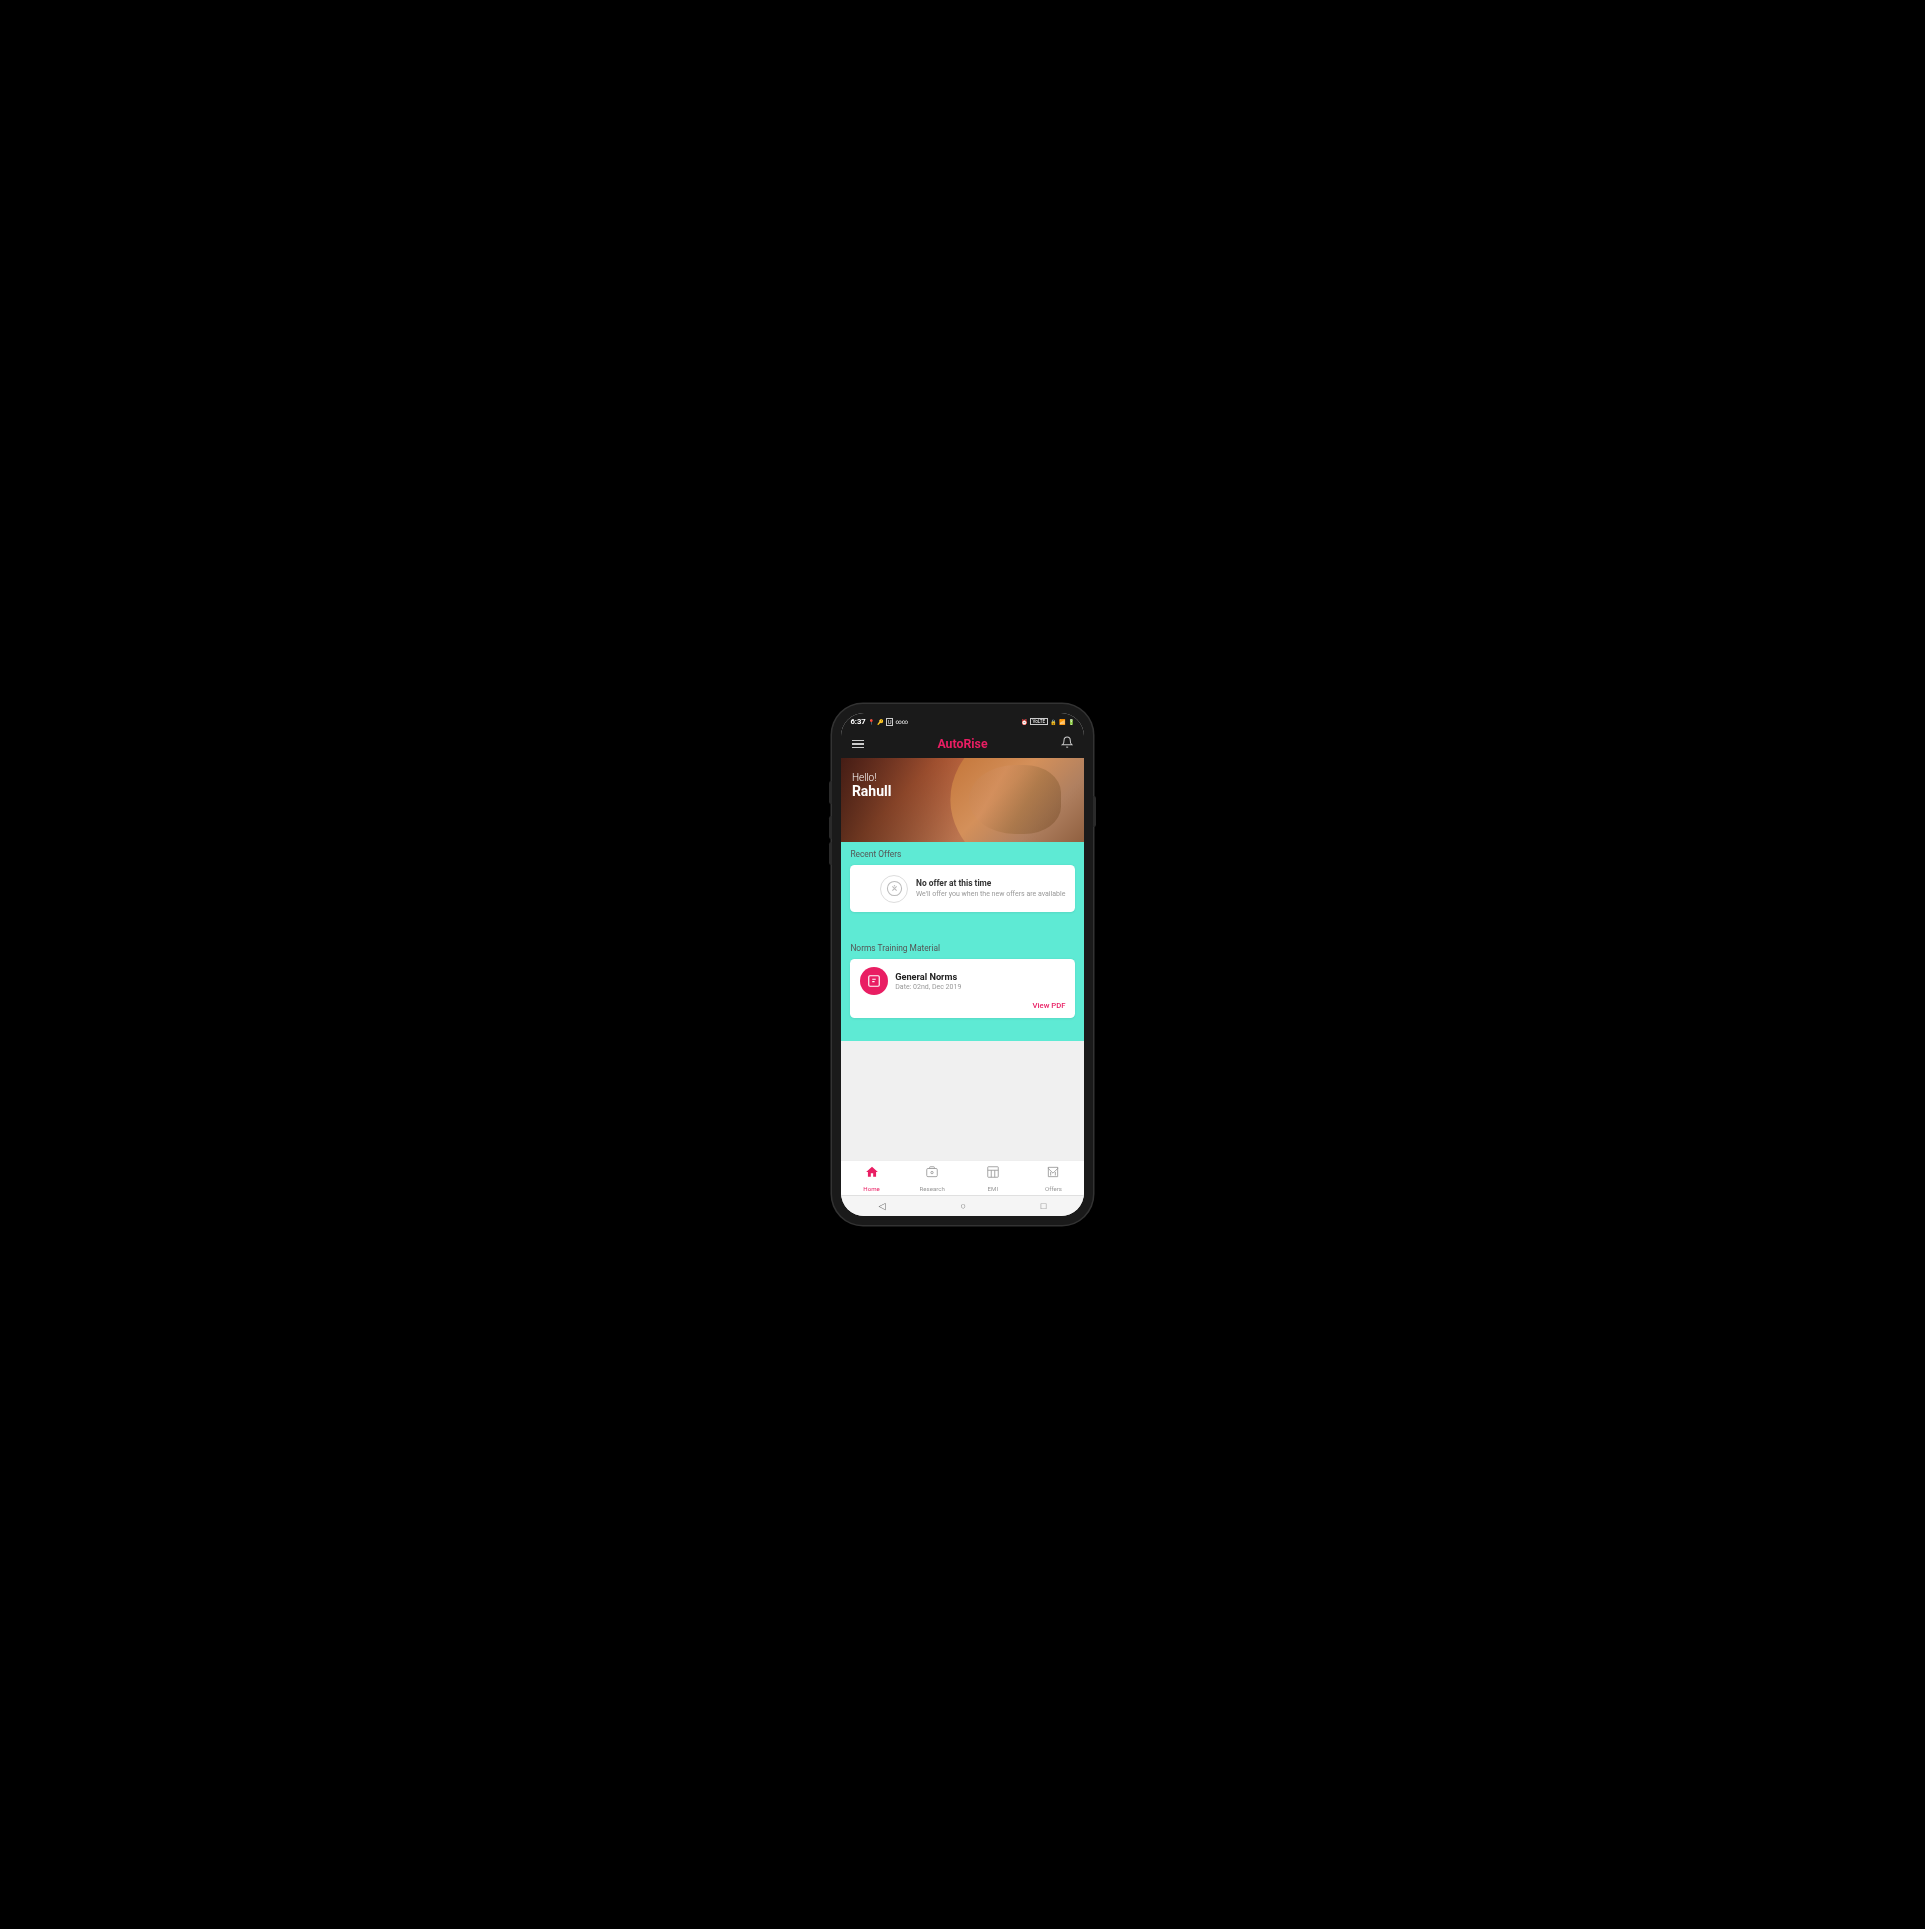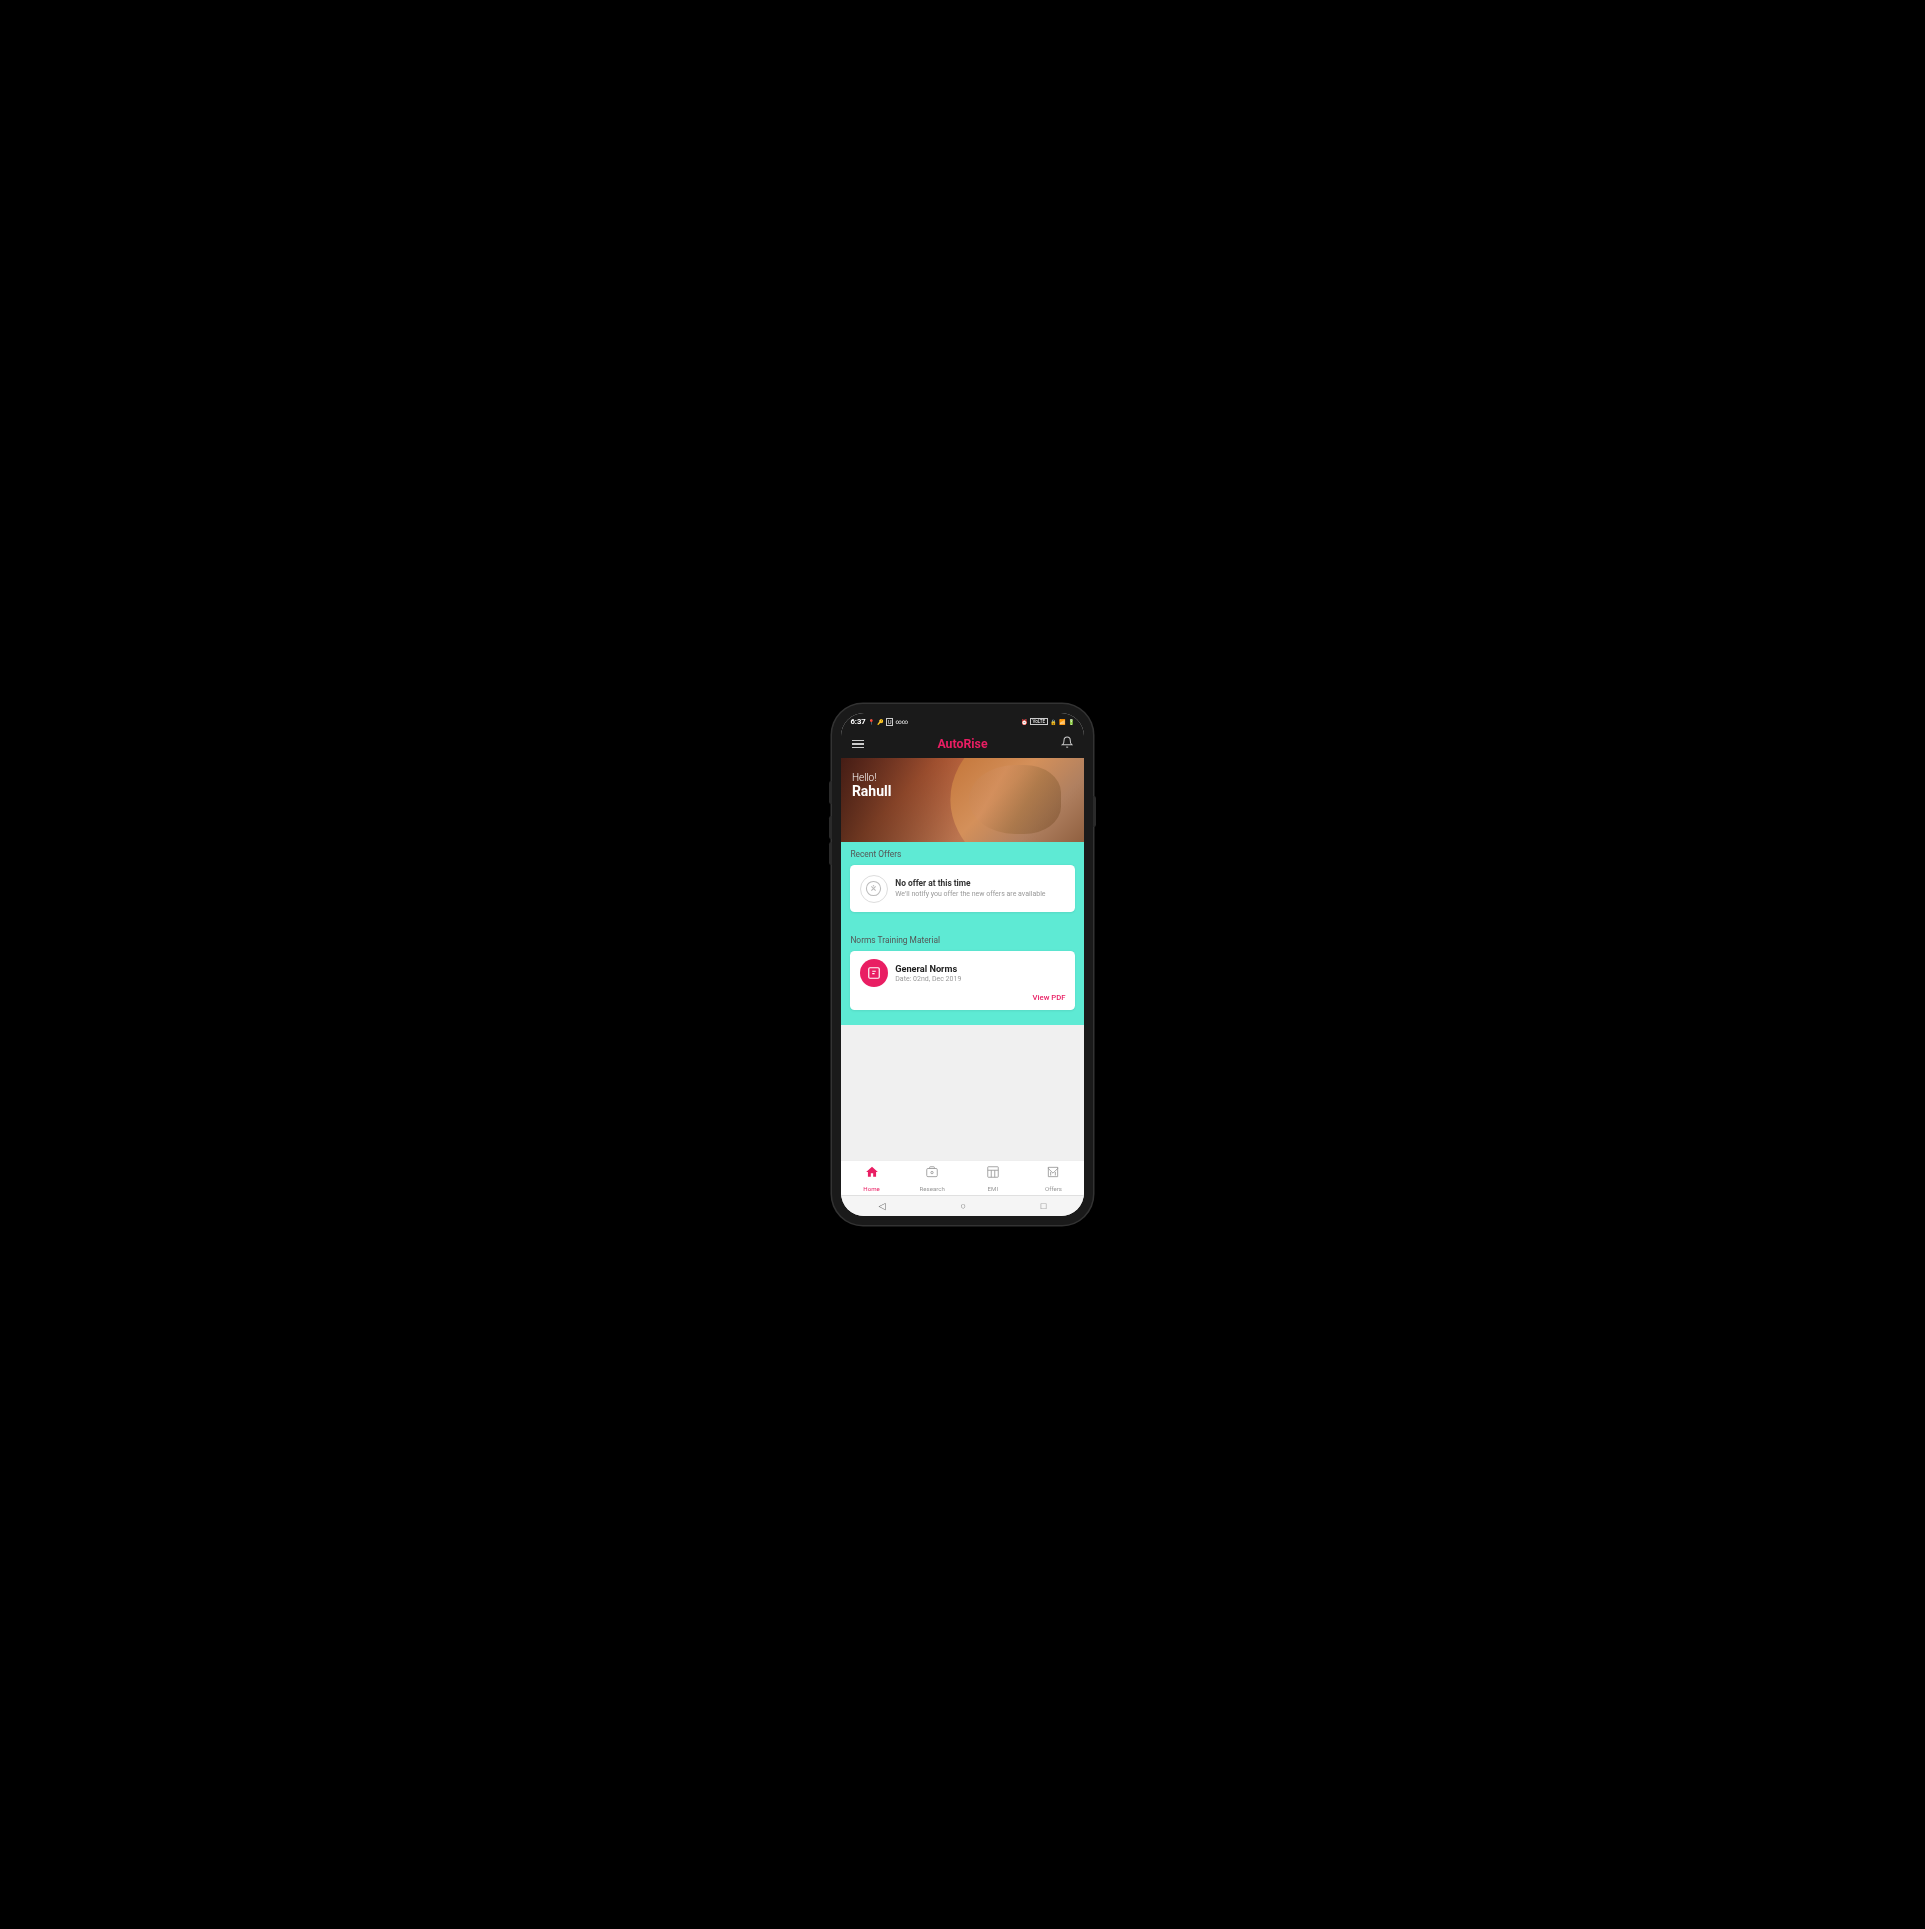--- a/index.html
+++ b/index.html
@@ -177,22 +177,23 @@
       font-size: 8.4px;
       color: #555;
       margin-bottom: 6.1px;
       font-weight: 400;
     }
 
     .card {
       background: #fff;
       border-radius: 4.6px;
       padding: 9.2px;
-      margin-bottom: 11px;
+      margin-bottom: 19px;
       box-shadow: 0 0.8px 2.3px rgba(0,0,0,0.08);
+      justify-content: flex-end;
     }
 
     
     .no-offer-card {
       display: flex;
       align-items: center;
       gap: 7.7px;
     }
     .no-offer-icon {
       width: 28px;
@@ -363,21 +364,21 @@
           <div class="card no-offer-card">
             <div class="no-offer-icon">
               <svg width="17" height="17" viewBox="0 0 24 24" fill="none" stroke="#bbb" stroke-width="1.5">
                 <circle cx="12" cy="12" r="10"></circle>
                 <path d="M9 9l6 6M15 9l-6 6"></path>
                 <circle cx="12" cy="8" r="1" fill="#bbb" stroke="none"></circle>
               </svg>
             </div>
             <div class="no-offer-text">
               <h3>No offer at this time</h3>
-              <p>We'll notify you offer the new offers are available</p>
+              <p>We'll offer you when the new offers are available</p>
             </div>
           </div>
         </div>
 
         <div class="section">
           <div class="section-title">Norms Training Material</div>
           <div class="card training-card">
             <div class="training-item">
               <div class="training-icon">
                 <svg width="14" height="14" viewBox="0 0 24 24" fill="none" stroke="#fff" stroke-width="2">

